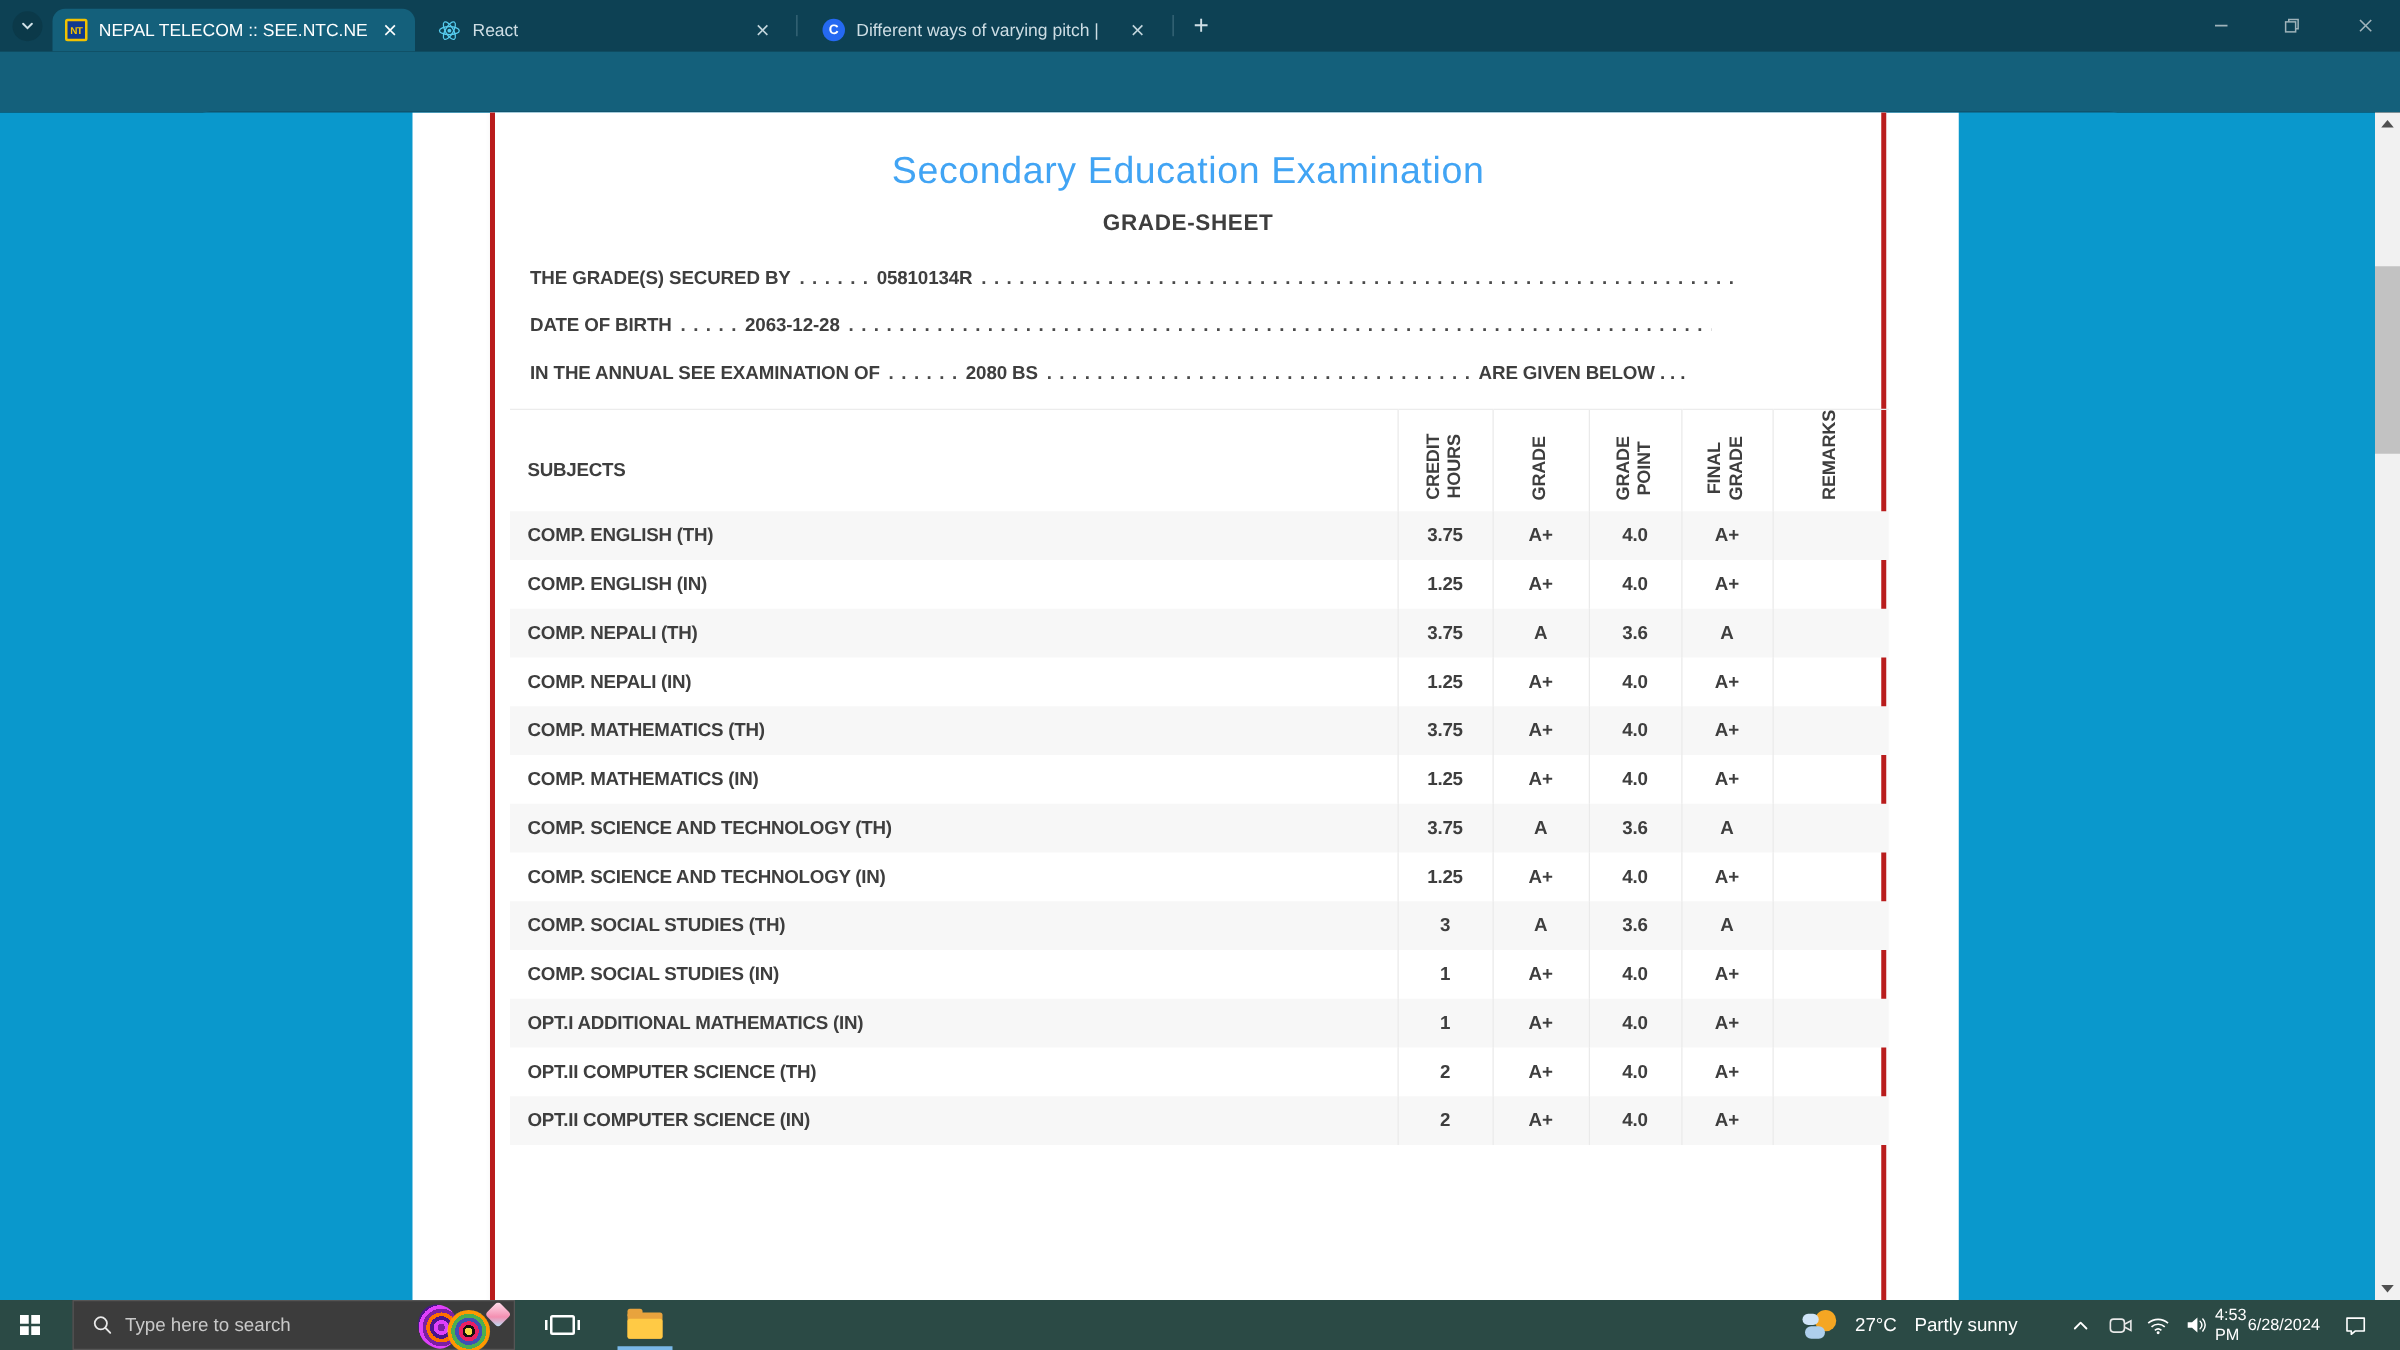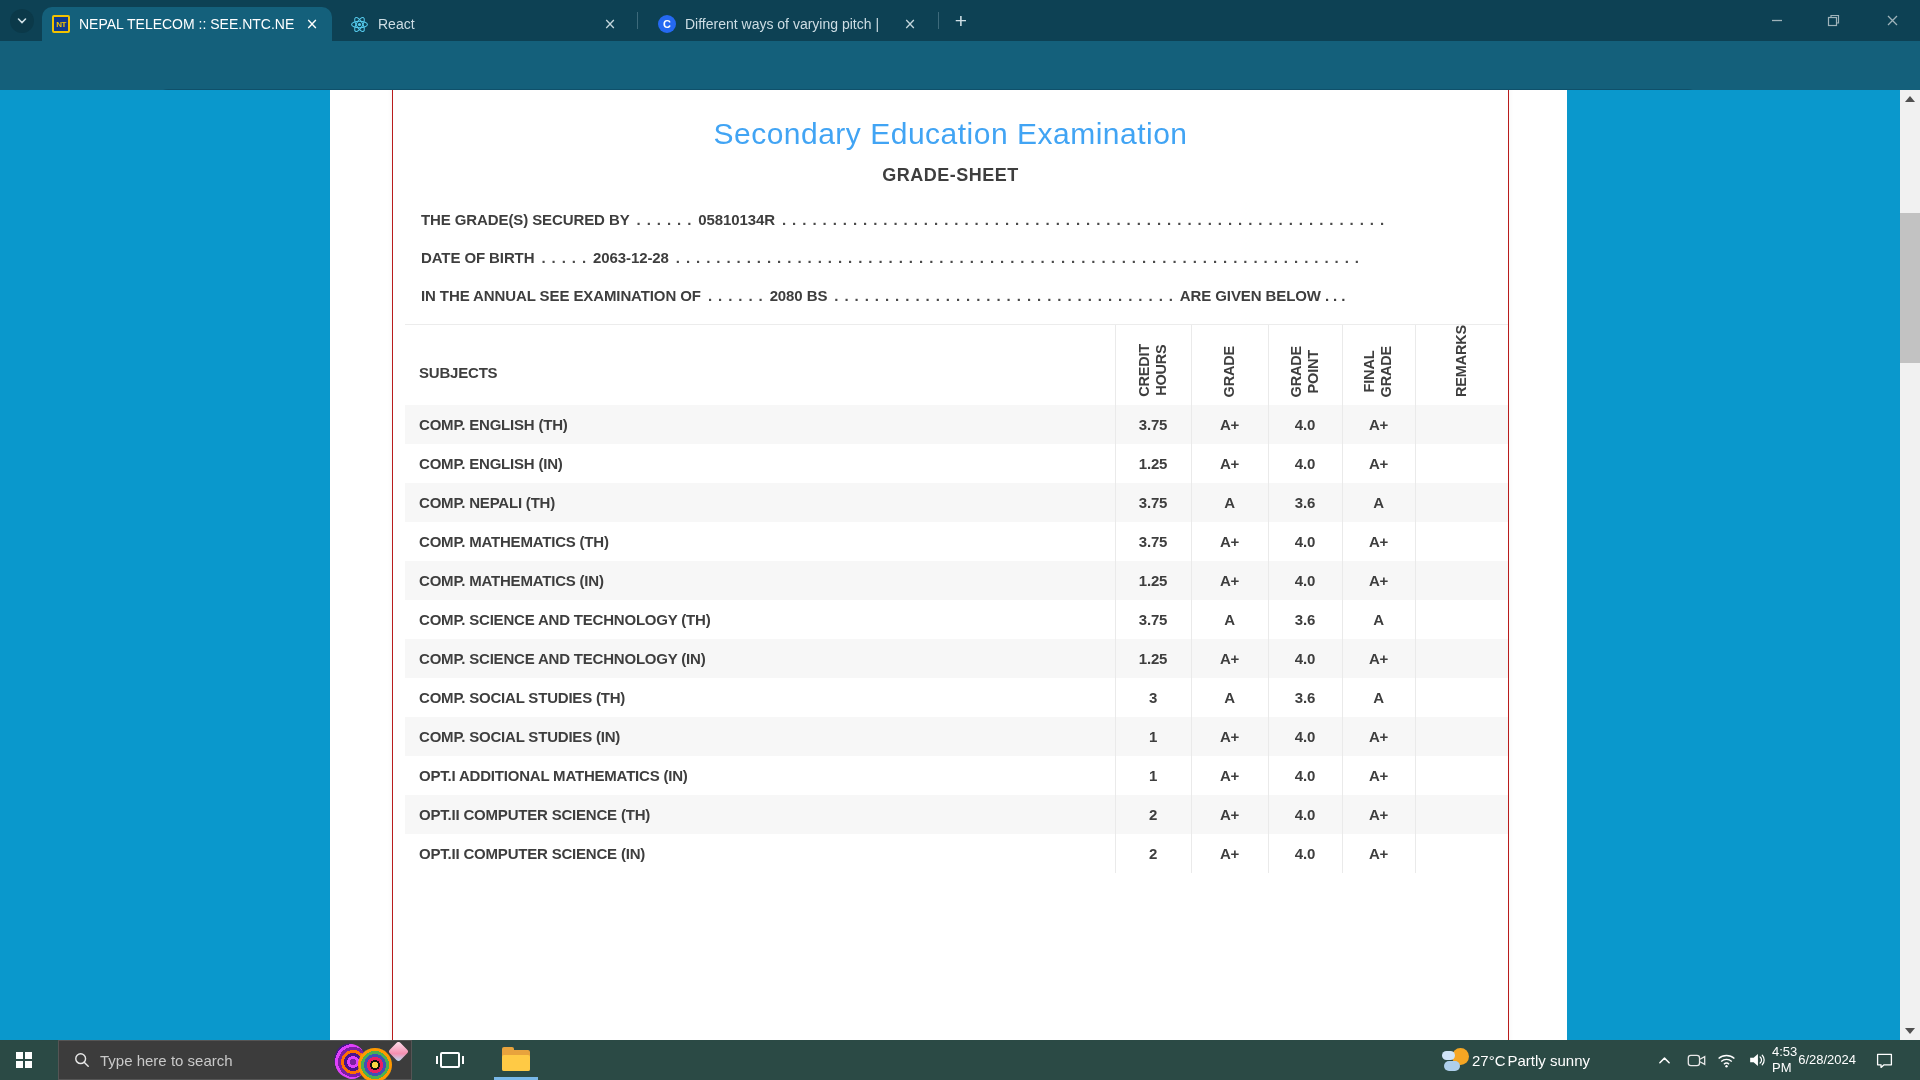--- a/index.html
+++ b/index.html
@@ -35,21 +35,21 @@
   .url .host{color:#f2f6f8;}
   .url .path{color:#9dbecb;}
   .pill-right{position:absolute;right:14px;top:0;height:34px;display:flex;align-items:center;gap:16px;}
   .tool-ic{position:absolute;top:52px;width:28px;height:28px;display:flex;align-items:center;justify-content:center;}
   .toolsep{position:absolute;left:1772px;top:55px;width:1px;height:21px;background:#3d6a7b;}
   .avatar{position:absolute;left:1834px;top:51px;width:27px;height:27px;border-radius:50%;background:var(--profile-green);color:#fff;font-size:13px;font-weight:700;display:flex;align-items:center;justify-content:center;}
 
   
   .page{position:absolute;left:0;top:90px;width:1900px;height:950px;background:var(--page-blue);overflow:hidden;}
   .content{position:absolute;left:330px;top:0;width:1237px;height:950px;background:#fff;}
-  .paper{position:absolute;left:62px;top:-6px;width:1117px;height:962px;background:#fff;border:1px solid #b91c1c;box-shadow:0 0 5px rgba(0,0,0,.05);}
+  .paper{position:absolute;left:62px;top:-6px;width:1117px;height:962px;background:#fff;border:4px solid #b91c1c;box-shadow:0 0 5px rgba(0,0,0,.05);}
   .doc-title{margin-top:32px;text-align:center;font-size:30px;color:var(--title-blue);letter-spacing:.5px;font-weight:400;}
   .doc-sub{margin-top:14px;text-align:center;font-size:18px;font-weight:700;color:var(--ink);letter-spacing:.5px;}
   .info{margin:24px 0 0 28px;color:var(--ink);font-size:15px;font-weight:700;}
   .iline{white-space:nowrap;overflow:hidden;height:20px;line-height:20px;margin-bottom:18px;letter-spacing:-.1px;}
   .iline span{margin-right:7px;}
   .dots{word-spacing:2px;color:#4a4a4a;}
   .iline.l1{width:965px;} .iline.l2{width:945px;}
 
   table.grades{border-collapse:collapse;table-layout:fixed;width:1103px;margin:4px 0 0 12px;color:var(--ink);}
   .grades th,.grades td{font-size:15px;font-weight:700;letter-spacing:-.2px;}
@@ -280,20 +280,28 @@
     </tr>
               <tr>
       <td class="csub">COMP. NEPALI (TH)</td>
       <td class="cnum">3.75</td>
       <td class="cnum">A</td>
       <td class="cnum">3.6</td>
       <td class="cnum">A</td>
       <td class="cnum"></td>
     </tr>
               <tr>
+      <td class="csub">COMP. NEPALI (IN)</td>
+      <td class="cnum">1.25</td>
+      <td class="cnum">A+</td>
+      <td class="cnum">4.0</td>
+      <td class="cnum">A+</td>
+      <td class="cnum"></td>
+    </tr>
+              <tr>
       <td class="csub">COMP. MATHEMATICS (TH)</td>
       <td class="cnum">3.75</td>
       <td class="cnum">A+</td>
       <td class="cnum">4.0</td>
       <td class="cnum">A+</td>
       <td class="cnum"></td>
     </tr>
               <tr>
       <td class="csub">COMP. MATHEMATICS (IN)</td>
       <td class="cnum">1.25</td>
@@ -405,21 +413,21 @@
     <div class="tb-btn appicon" style="left:494px;">
       <div class="folder">
           <div class="tabf"></div>
           <div class="back"></div>
           <div class="inner"></div>
           <div class="front"></div>
         </div>
       <div class="underline"></div>
     </div>
 
-    <div class="tb-btn" style="left:1432px;width:212px;justify-content:flex-start;gap:2px;padding-left:10px;">
+    <div class="tb-btn" style="left:1432px;width:212px;justify-content:flex-start;gap:14px;padding-left:10px;">
       <div class="weather-ic">
           <div class="sun"></div>
           <div class="c1"></div>
           <div class="c2"></div>
         </div>
       <span class="tray-txt">27°C</span>
       <span class="tray-txt">Partly sunny</span>
     </div>
 
     <div class="tb-btn" style="left:1650px;width:28px;">

